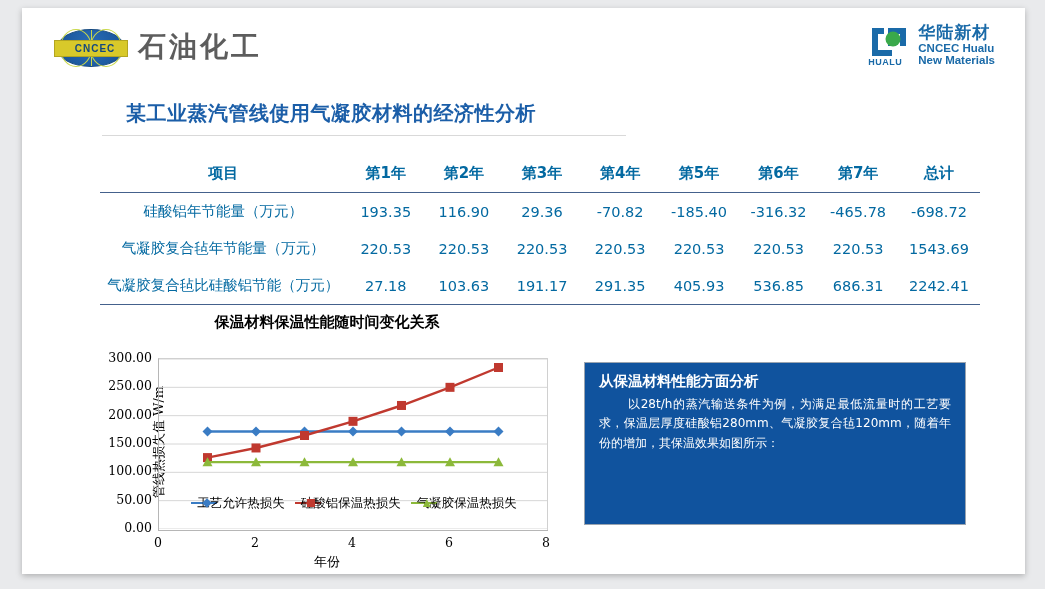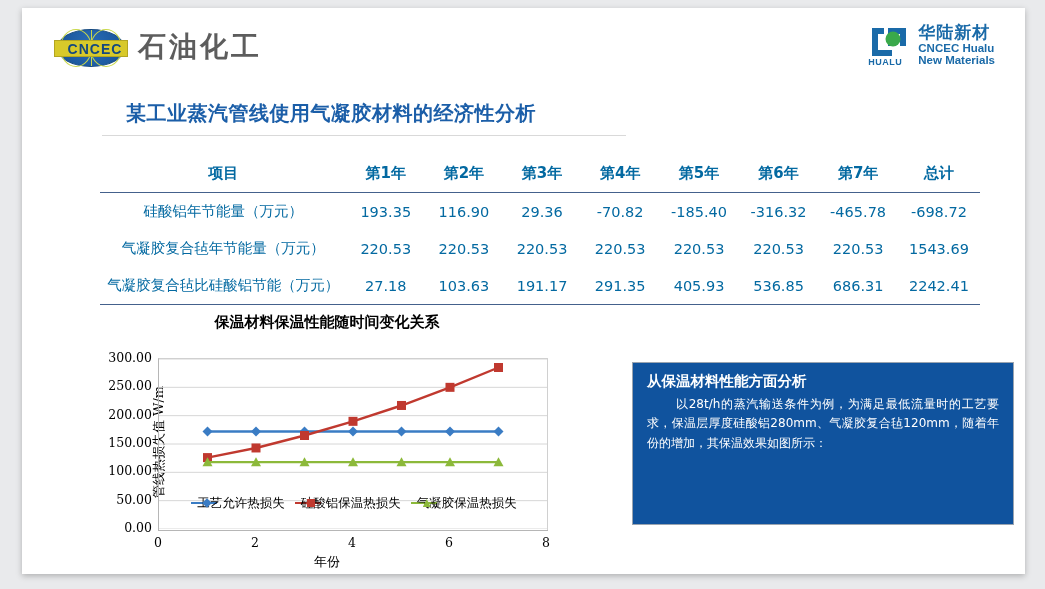--- a/index.html
+++ b/index.html
@@ -33,21 +33,21 @@
     position:absolute;top:1px;width:30px;height:36px;border:1px solid #c9d84a;border-radius:50%;
   }
   .cncec-mark .arcL{left:6px;}
   .cncec-mark .arcR{left:36px;}
   .cncec-mark .band{
     position:absolute;left:0;top:12px;width:72px;height:15px;
     background:#d8c92a;border:1px solid #b3a521;
     display:flex;align-items:center;justify-content:center;
   }
   .cncec-mark .band span{
-    font-family:"Liberation Sans",sans-serif;font-weight:bold;font-size:14px;
+    font-family:"Liberation Sans",sans-serif;font-weight:bold;font-size:10px;
     letter-spacing:1px;color:#14487f;margin-left:8px;
   }
   .cncec-text{
     font-family:"DejaVu Sans","Liberation Sans",sans-serif;
     font-size:28px;font-weight:bold;color:#5d5d5d;letter-spacing:3px;
   }
   .hdr-right{position:absolute;right:30px;top:16px;display:flex;align-items:center;gap:8px;}
   .hualu-mark{width:42px;height:42px;position:relative;}
   .hualu-sub{
     font-family:"Liberation Sans",sans-serif;color:#1f6fb2;line-height:1.05;
@@ -123,21 +123,20 @@
   .lg .ln{width:26px;height:2.4px;}
   .lg .mk{width:8px;height:8px;margin-left:-17px;margin-right:-17px;z-index:2;}
   .lg span{
     font-family:"DejaVu Serif","Liberation Serif",serif;font-size:12.5px;color:#000;white-space:nowrap;
   }
   
   .bluebox{
     position:absolute;left:562px;top:354px;width:382px;height:163px;
     background:#10539e;border:1px solid #9aa4b0;box-sizing:border-box;
     padding:9px 14px 0 14px;
-    margin-left:48px;
   }
   .bb-h{
     font-family:"DejaVu Sans","Liberation Sans",sans-serif;
     font-size:14.5px;font-weight:bold;color:#ffffff;margin-bottom:4px;
   }
   .bb-p{
     font-family:"DejaVu Sans","Liberation Sans",sans-serif;
     font-size:12px;color:#ffffff;line-height:1.62;text-indent:29px;text-align:justify;
   }
 </style>

